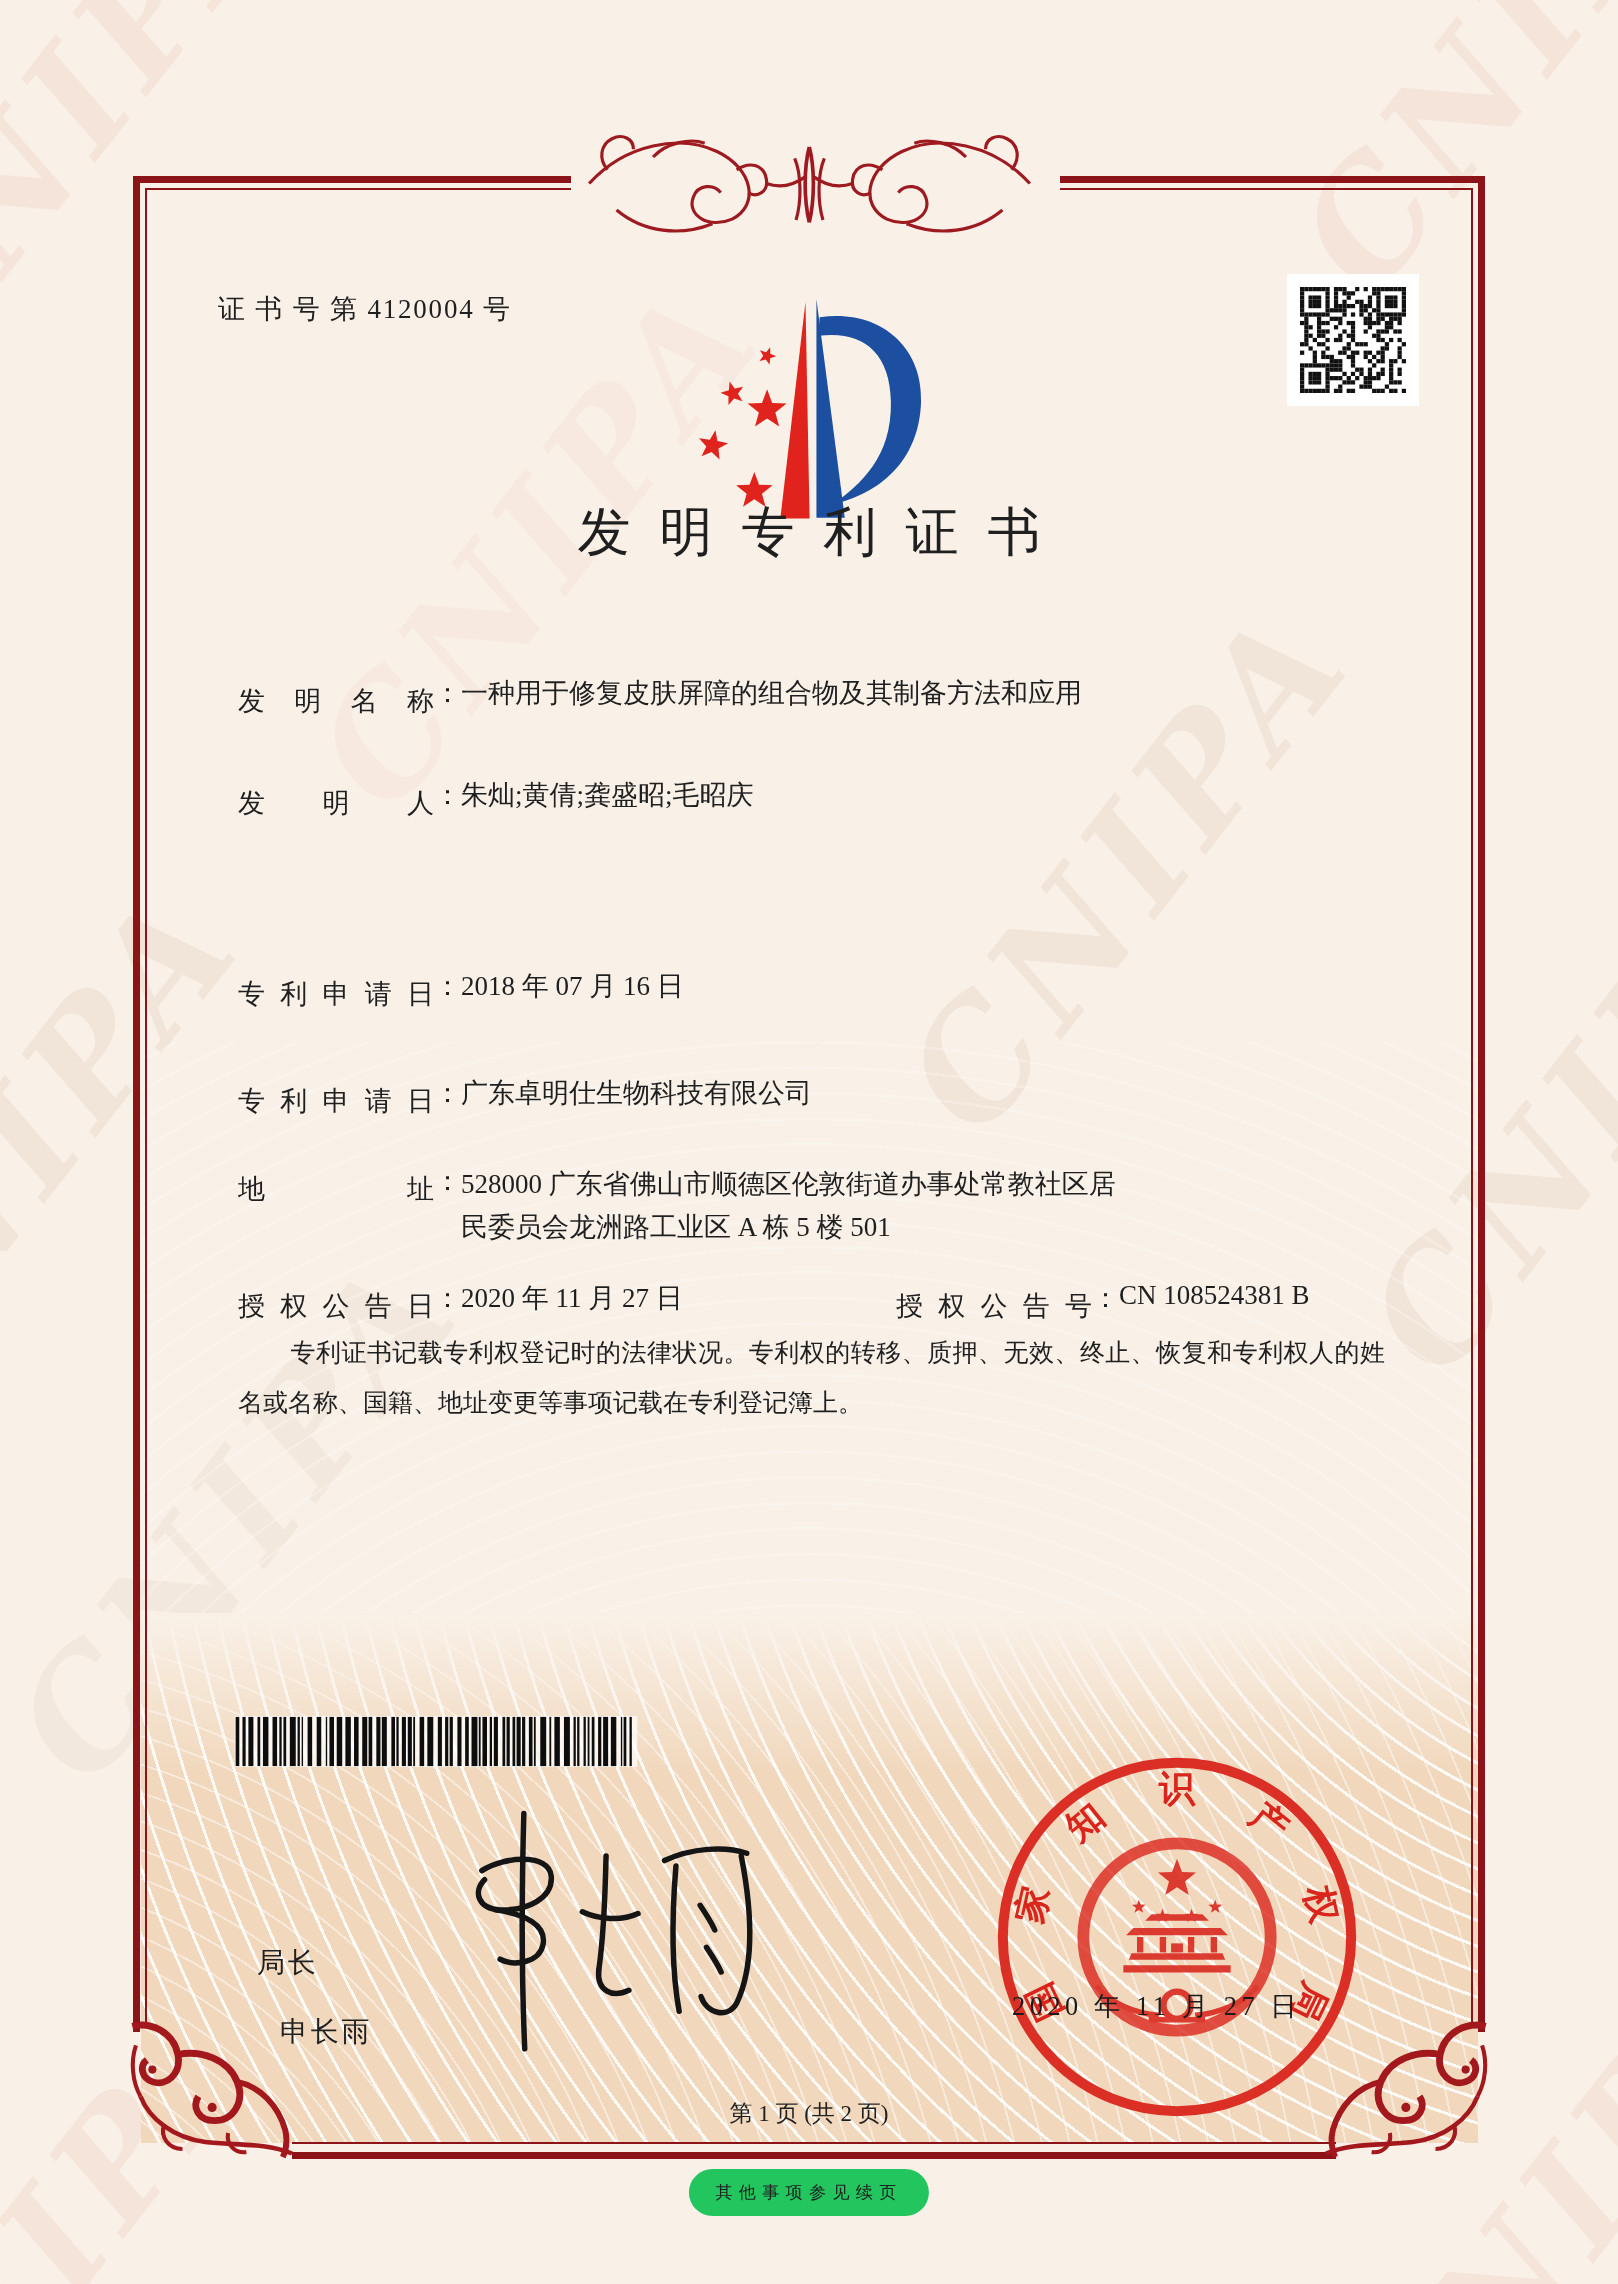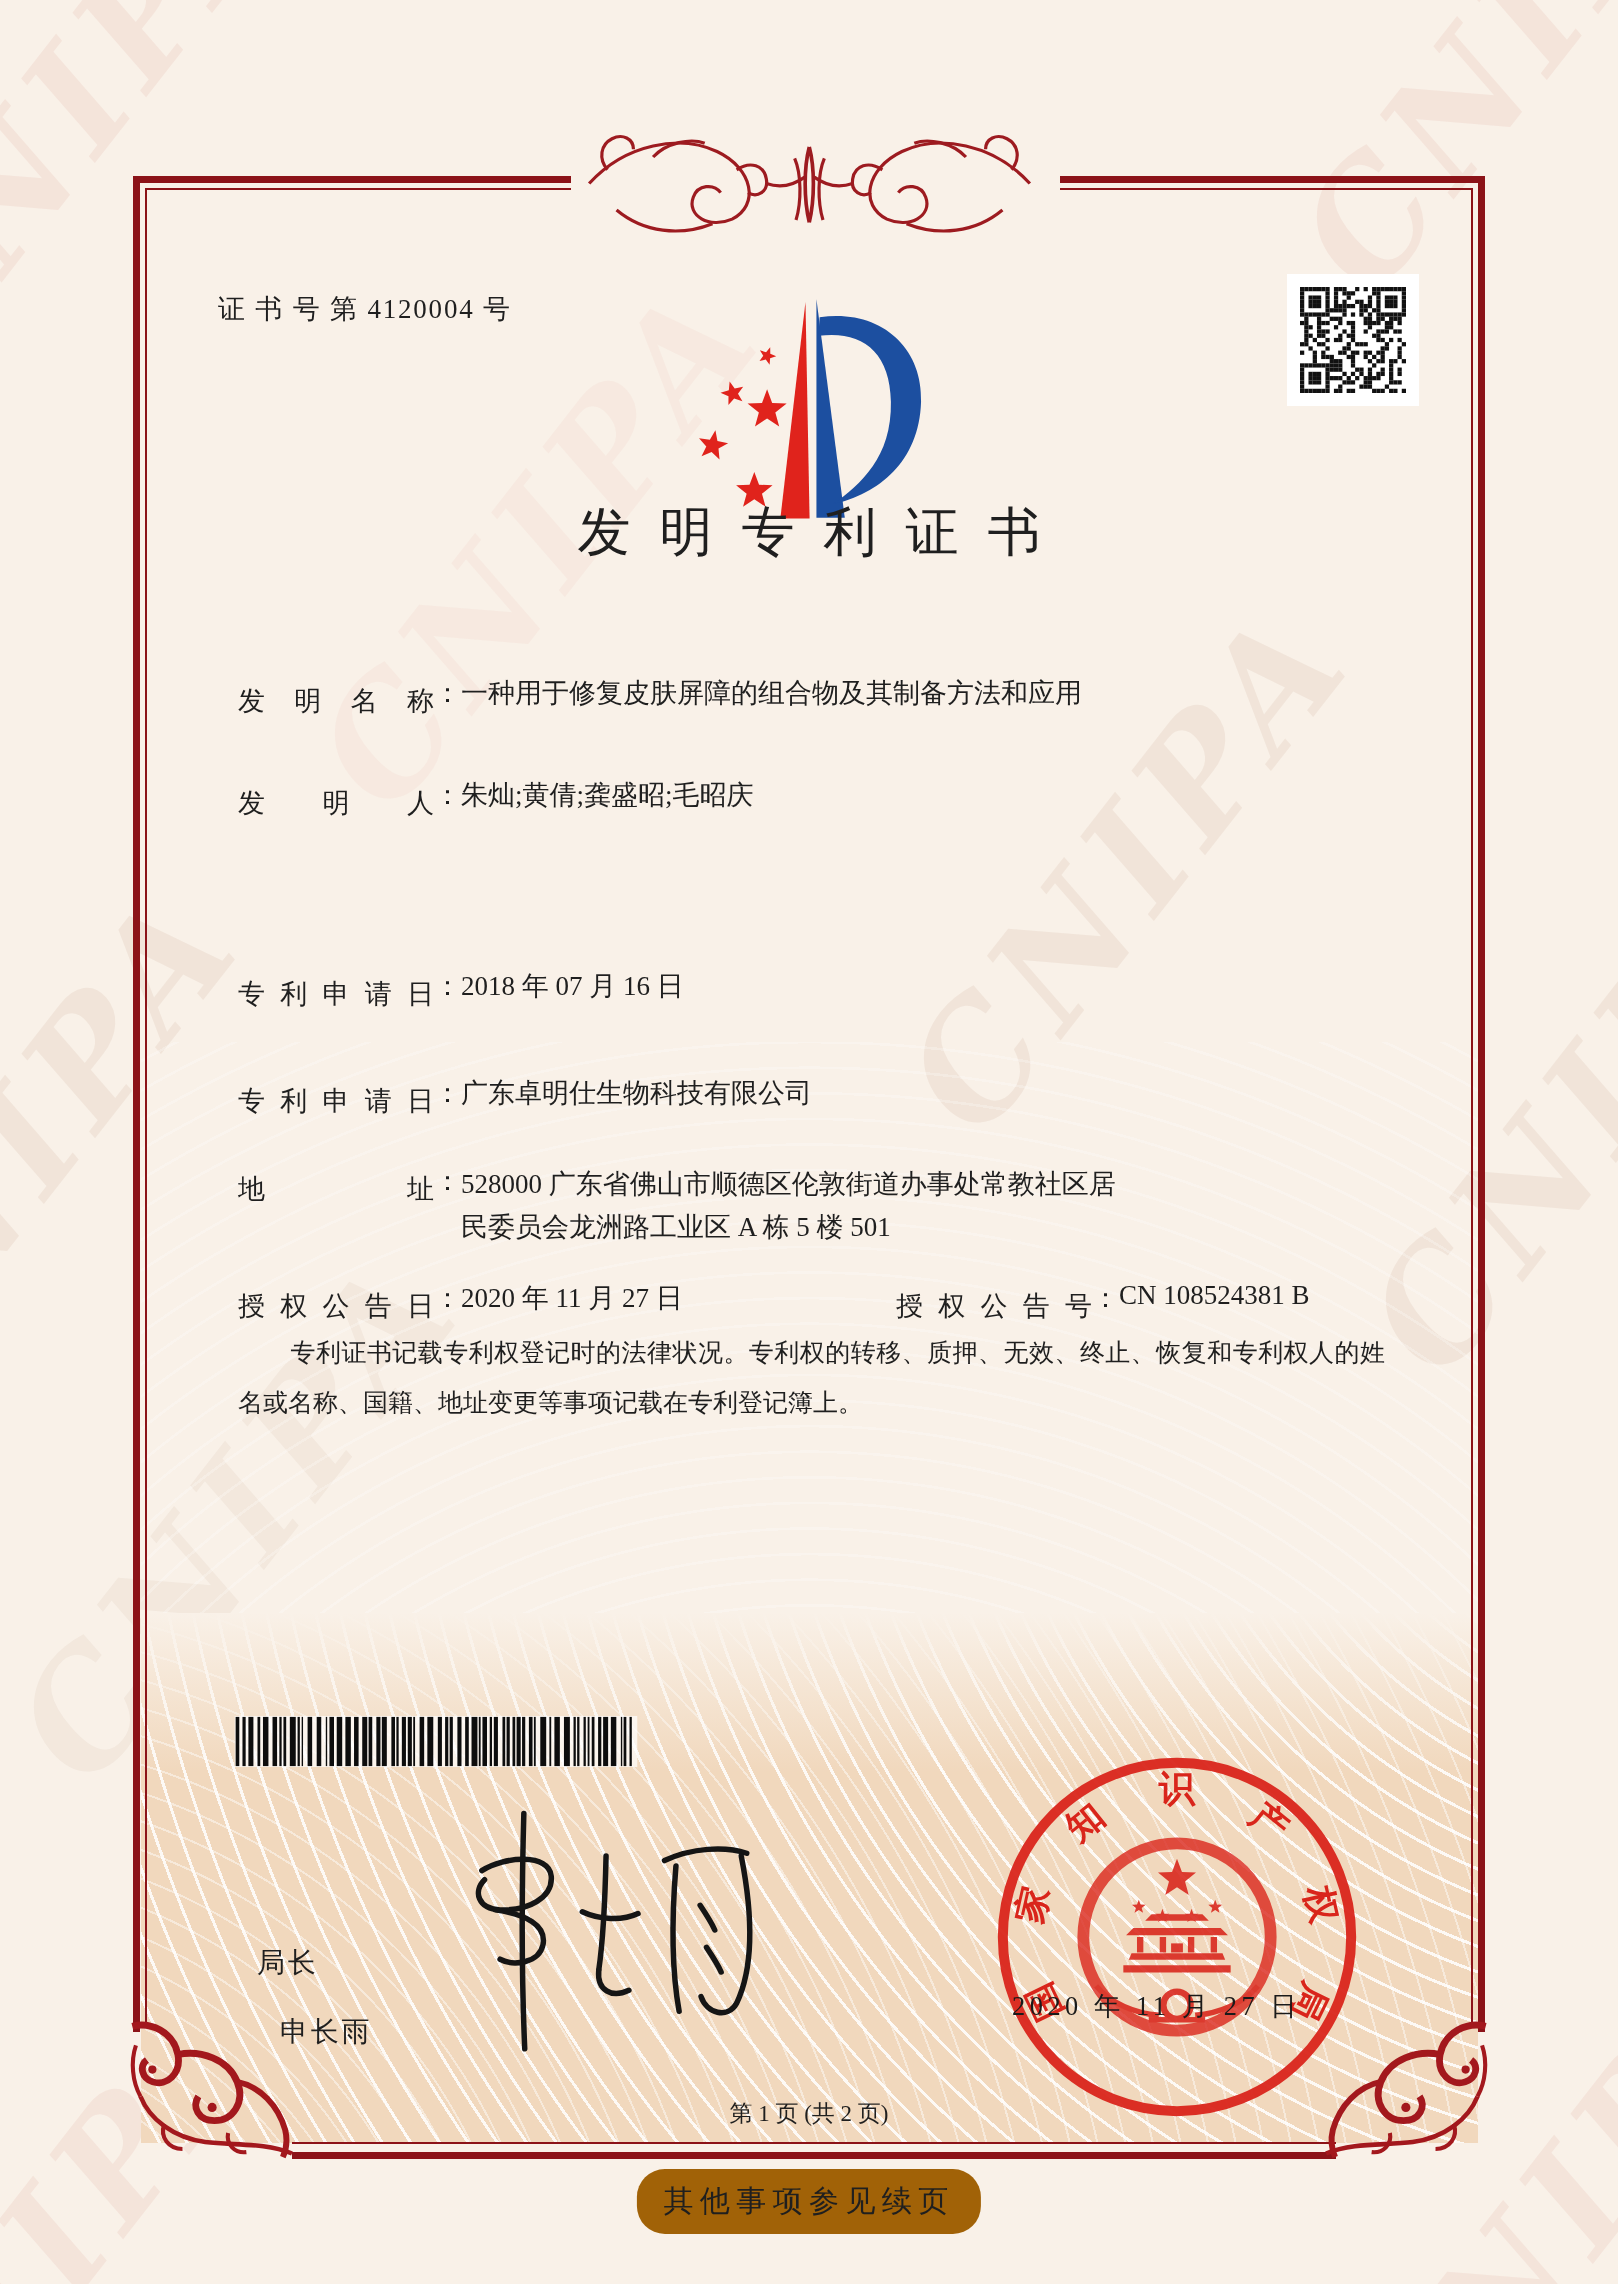--- a/index.html
+++ b/index.html
@@ -98,21 +98,21 @@
   .seal-ring{fill:none;stroke:#d9251b;stroke-width:22;opacity:.95;}
   #seal-arc text{font-size:80px;font-weight:700;fill:#d9251b;text-anchor:middle;
     font-family:"Liberation Serif","DejaVu Serif",serif;}
   .emblem *{fill:#d9251b;}
   .emblem .ln{fill:none;stroke:#d9251b;}
   .seal-date{font-size:58px;letter-spacing:10px;fill:#1a1a1a;text-anchor:middle;
     font-family:"Liberation Serif",serif;}
   .page-info{position:absolute;left:133px;top:2098px;width:1352px;text-align:center;font-size:23px;}
   .cont-box{
     position:absolute;left:50%;top:2169px;transform:translateX(-50%);
-    background:#a16207;padding:12px 26.5px;font-size:30px;letter-spacing:6.4px;white-space:nowrap;border-radius:28px;
+    background:#22c55e;padding:12px 26.5px;font-size:17px;letter-spacing:6.4px;white-space:nowrap;border-radius:28px;
   }
   .orn{fill:none;stroke:#9d1b20;}
   .flr{fill:none;stroke:#a3181d;}
 </style>
 </head>
 <body>
 
 <div class="page">
 
   <span class="wm wm-pink wm1">CNIPA</span>

